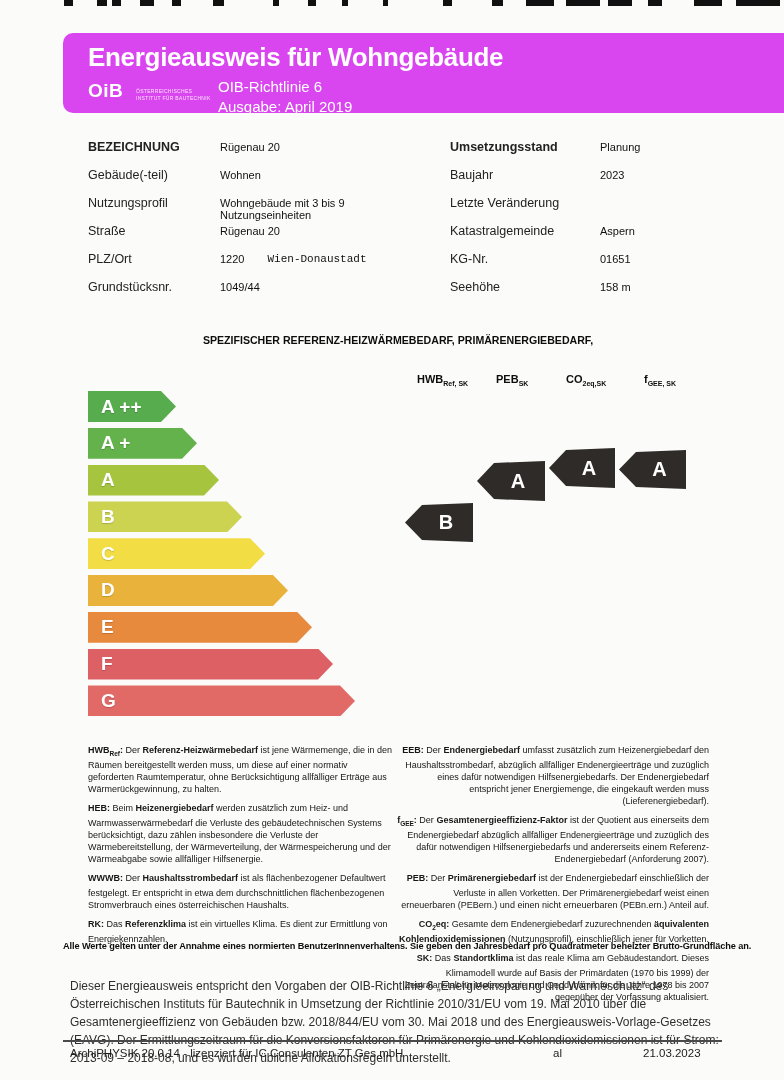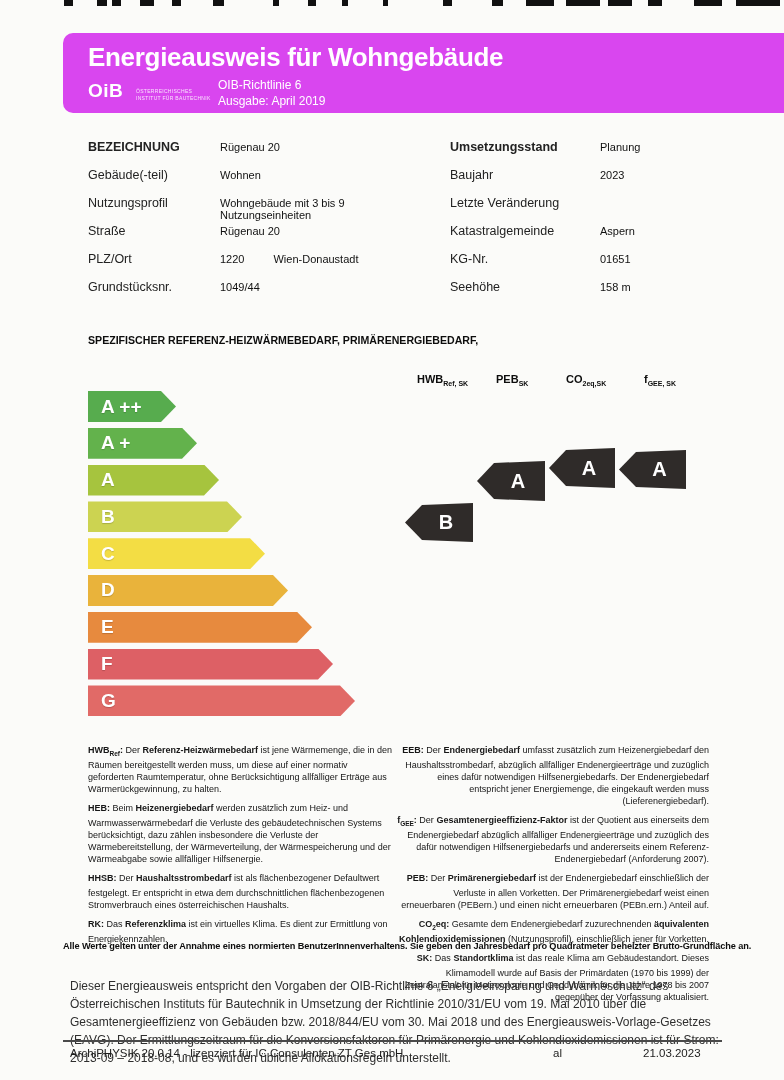--- a/index.html
+++ b/index.html
@@ -10,35 +10,35 @@
     background:#fbfbf9; overflow:hidden; color:#1a1a1a;
   }
   
   .mark { position:absolute; top:0; height:6px; background:#111; }
   
   .banner { position:absolute; left:63px; top:33px; width:754px; height:80px;
     background:#d946ef; border-radius:10px; color:#fff; }
   .banner-title { position:absolute; left:25px; top:9px; font-size:26px; font-weight:600; letter-spacing:-0.3px; }
   .logo-text { position:absolute; left:25px; top:47px; font-size:19px; font-weight:bold; letter-spacing:0.5px; }
   .logo-caption { position:absolute; left:73px; top:55px; font-size:5px; line-height:1.3; opacity:0.85; letter-spacing:0.3px; }
-  .richtlinie { position:absolute; left:155px; top:44px; font-size:12px; line-height:1.35; }
+  .richtlinie { position:absolute; left:155px; top:44px; font-size:15px; line-height:1.35; }
   
   .info-col { position:absolute; top:140px; }
   .info-col.left { left:88px; width:350px; }
   .info-col.right { left:450px; width:275px; }
   .info-row { display:flex; height:28px; align-items:flex-start; }
   .info-row .lbl { font-size:12.5px; color:#222; flex:0 0 auto; }
   .info-col.left .lbl { width:98px; }
   .info-col.right .lbl { width:116px; }
   .info-row.first .lbl { font-weight:bold; }
   .info-row .val { font-size:11px; color:#111; padding-top:1px;padding-left:34px; }
-  .info-row .val2 { font-size:11px; color:#111; padding-top:1px; margin-left:29px; }
+  .info-row .val2 { font-size:11px; color:#111; padding-top:1px; margin-left:23px;font-family:Liberation Mono, monospace; }
   
   .sec-title { position:absolute; left:88px; top:333px; width:620px;
-    font-size:10.6px; font-weight:bold; line-height:1.45; color:#0d0d0d; }
+    font-size:10.6px; font-weight:bold; line-height:1.45; color:#0d0d0d;text-align:center; }
   .col-head { position:absolute; top:373px; font-size:11px; font-weight:bold; white-space:nowrap; color:#0d0d0d; }
   .col-head sub { font-size:7px; }
   .scale { position:absolute; left:88px; top:391px; }
   .scale-row { height:31px; margin-bottom:5.8px; display:flex; align-items:center;
     padding-left:13px; color:#fff; font-weight:bold; font-size:19px;
     text-shadow:0 1px 1px rgba(0,0,0,0.18);
     clip-path:polygon(0 0, calc(100% - 15px) 0, 100% 50%, calc(100% - 15px) 100%, 0 100%); }
   .sr0{width:88px;background:#57ac4e}
   .sr1{width:109px;background:#63b24c}
   .sr2{width:131px;background:#a6c43e}
@@ -203,21 +203,21 @@
   </div>
 
   <div class="badge b-hwb">B</div>
   <div class="badge b-peb">A</div>
   <div class="badge b-co2">A</div>
   <div class="badge b-fgee">A</div>
 
   <div class="legend-col lc-left">
     <p class="lg"><b><span>HWB</span><sub>Ref</sub><span>:</span></b><span> Der </span><b>Referenz-Heizwärmebedarf</b><span> ist jene Wärmemenge, die in den Räumen bereitgestellt werden muss, um diese auf einer normativ geforderten Raumtemperatur, ohne Berücksichtigung allfälliger Erträge aus Wärmerückgewinnung, zu halten.</span></p>
     <p class="lg"><b><span>HEB</span><sub></sub><span>:</span></b><span> Beim </span><b>Heizenergiebedarf</b><span> werden zusätzlich zum Heiz- und Warmwasserwärmebedarf die Verluste des gebäudetechnischen Systems berücksichtigt, dazu zählen insbesondere die Verluste der Wärmebereitstellung, der Wärmeverteilung, der Wärmespeicherung und der Wärmeabgabe sowie allfälliger Hilfsenergie.</span></p>
-    <p class="lg"><b><span>HHSB</span><sub></sub><span>:</span></b><span> Der </span><b>Haushaltsstrombedarf</b><span> ist als flächenbezogener Defaultwert festgelegt. Er entspricht in etwa dem durchschnittlichen flächenbezogenen Stromverbrauch eines österreichischen Haushalts.</span></p>
+    <p class="lg"><b><span>WWWB</span><sub></sub><span>:</span></b><span> Der </span><b>Haushaltsstrombedarf</b><span> ist als flächenbezogener Defaultwert festgelegt. Er entspricht in etwa dem durchschnittlichen flächenbezogenen Stromverbrauch eines österreichischen Haushalts.</span></p>
     <p class="lg"><b><span>RK</span><sub></sub><span>:</span></b><span> Das </span><b>Referenzklima</b><span> ist ein virtuelles Klima. Es dient zur Ermittlung von Energiekennzahlen.</span></p>
   </div>
 
   <div class="legend-col lc-right">
     <p class="lg"><b><span>EEB</span><sub></sub><span>:</span></b><span> Der </span><b>Endenergiebedarf</b><span> umfasst zusätzlich zum Heizenergiebedarf den Haushaltsstrombedarf, abzüglich allfälliger Endenergieerträge und zuzüglich eines dafür notwendigen Hilfsenergiebedarfs. Der Endenergiebedarf entspricht jener Energiemenge, die eingekauft werden muss (Lieferenergiebedarf).</span></p>
     <p class="lg"><b><span>f</span><sub>GEE</sub><span>:</span></b><span> Der </span><b>Gesamtenergieeffizienz-Faktor</b><span> ist der Quotient aus einerseits dem Endenergiebedarf abzüglich allfälliger Endenergieerträge und zuzüglich des dafür notwendigen Hilfsenergiebedarfs und andererseits einem Referenz-Endenergiebedarf (Anforderung 2007).</span></p>
     <p class="lg"><b><span>PEB</span><sub></sub><span>:</span></b><span> Der </span><b>Primärenergiebedarf</b><span> ist der Endenergiebedarf einschließlich der Verluste in allen Vorketten. Der Primärenergiebedarf weist einen erneuerbaren (PEBern.) und einen nicht erneuerbaren (PEBn.ern.) Anteil auf.</span></p>
     <p class="lg"><b><span>CO</span><sub>2</sub><span>eq:</span></b><span> Gesamte dem Endenergiebedarf zuzurechnenden </span><b>äquivalenten Kohlendioxidemissionen</b><span> (Nutzungsprofil), einschließlich jener für Vorketten.</span></p>
     <p class="lg"><b><span>SK</span><sub></sub><span>:</span></b><span> Das </span><b>Standortklima</b><span> ist das reale Klima am Gebäudestandort. Dieses Klimamodell wurde auf Basis der Primärdaten (1970 bis 1999) der Zentralanstalt für Meteorologie und Geodynamik für die Jahre 1978 bis 2007 gegenüber der Vorfassung aktualisiert.</span></p>
   </div>

